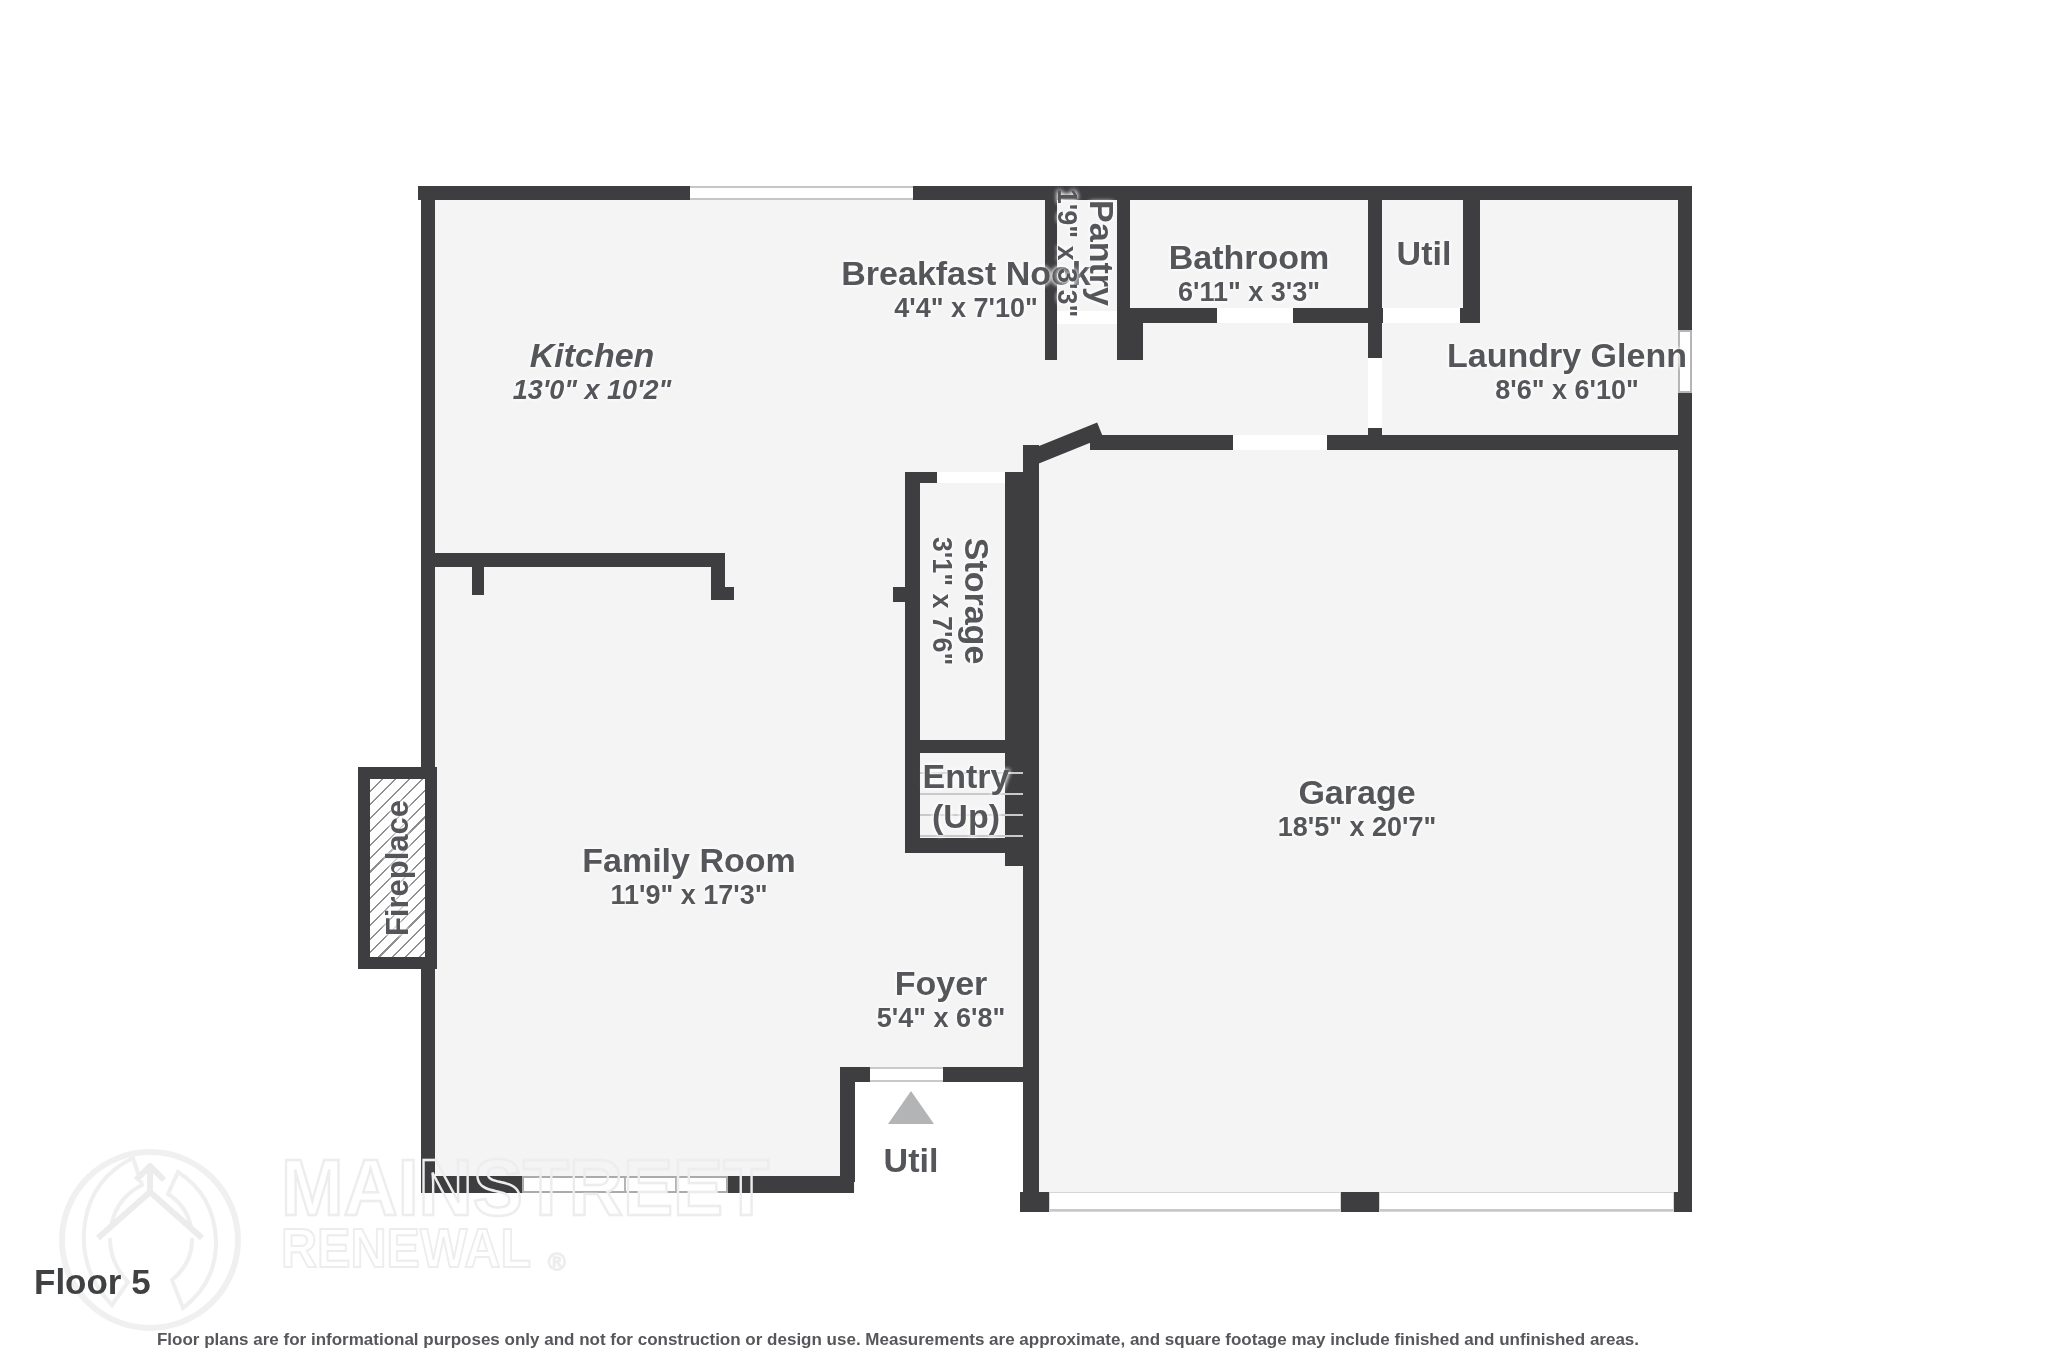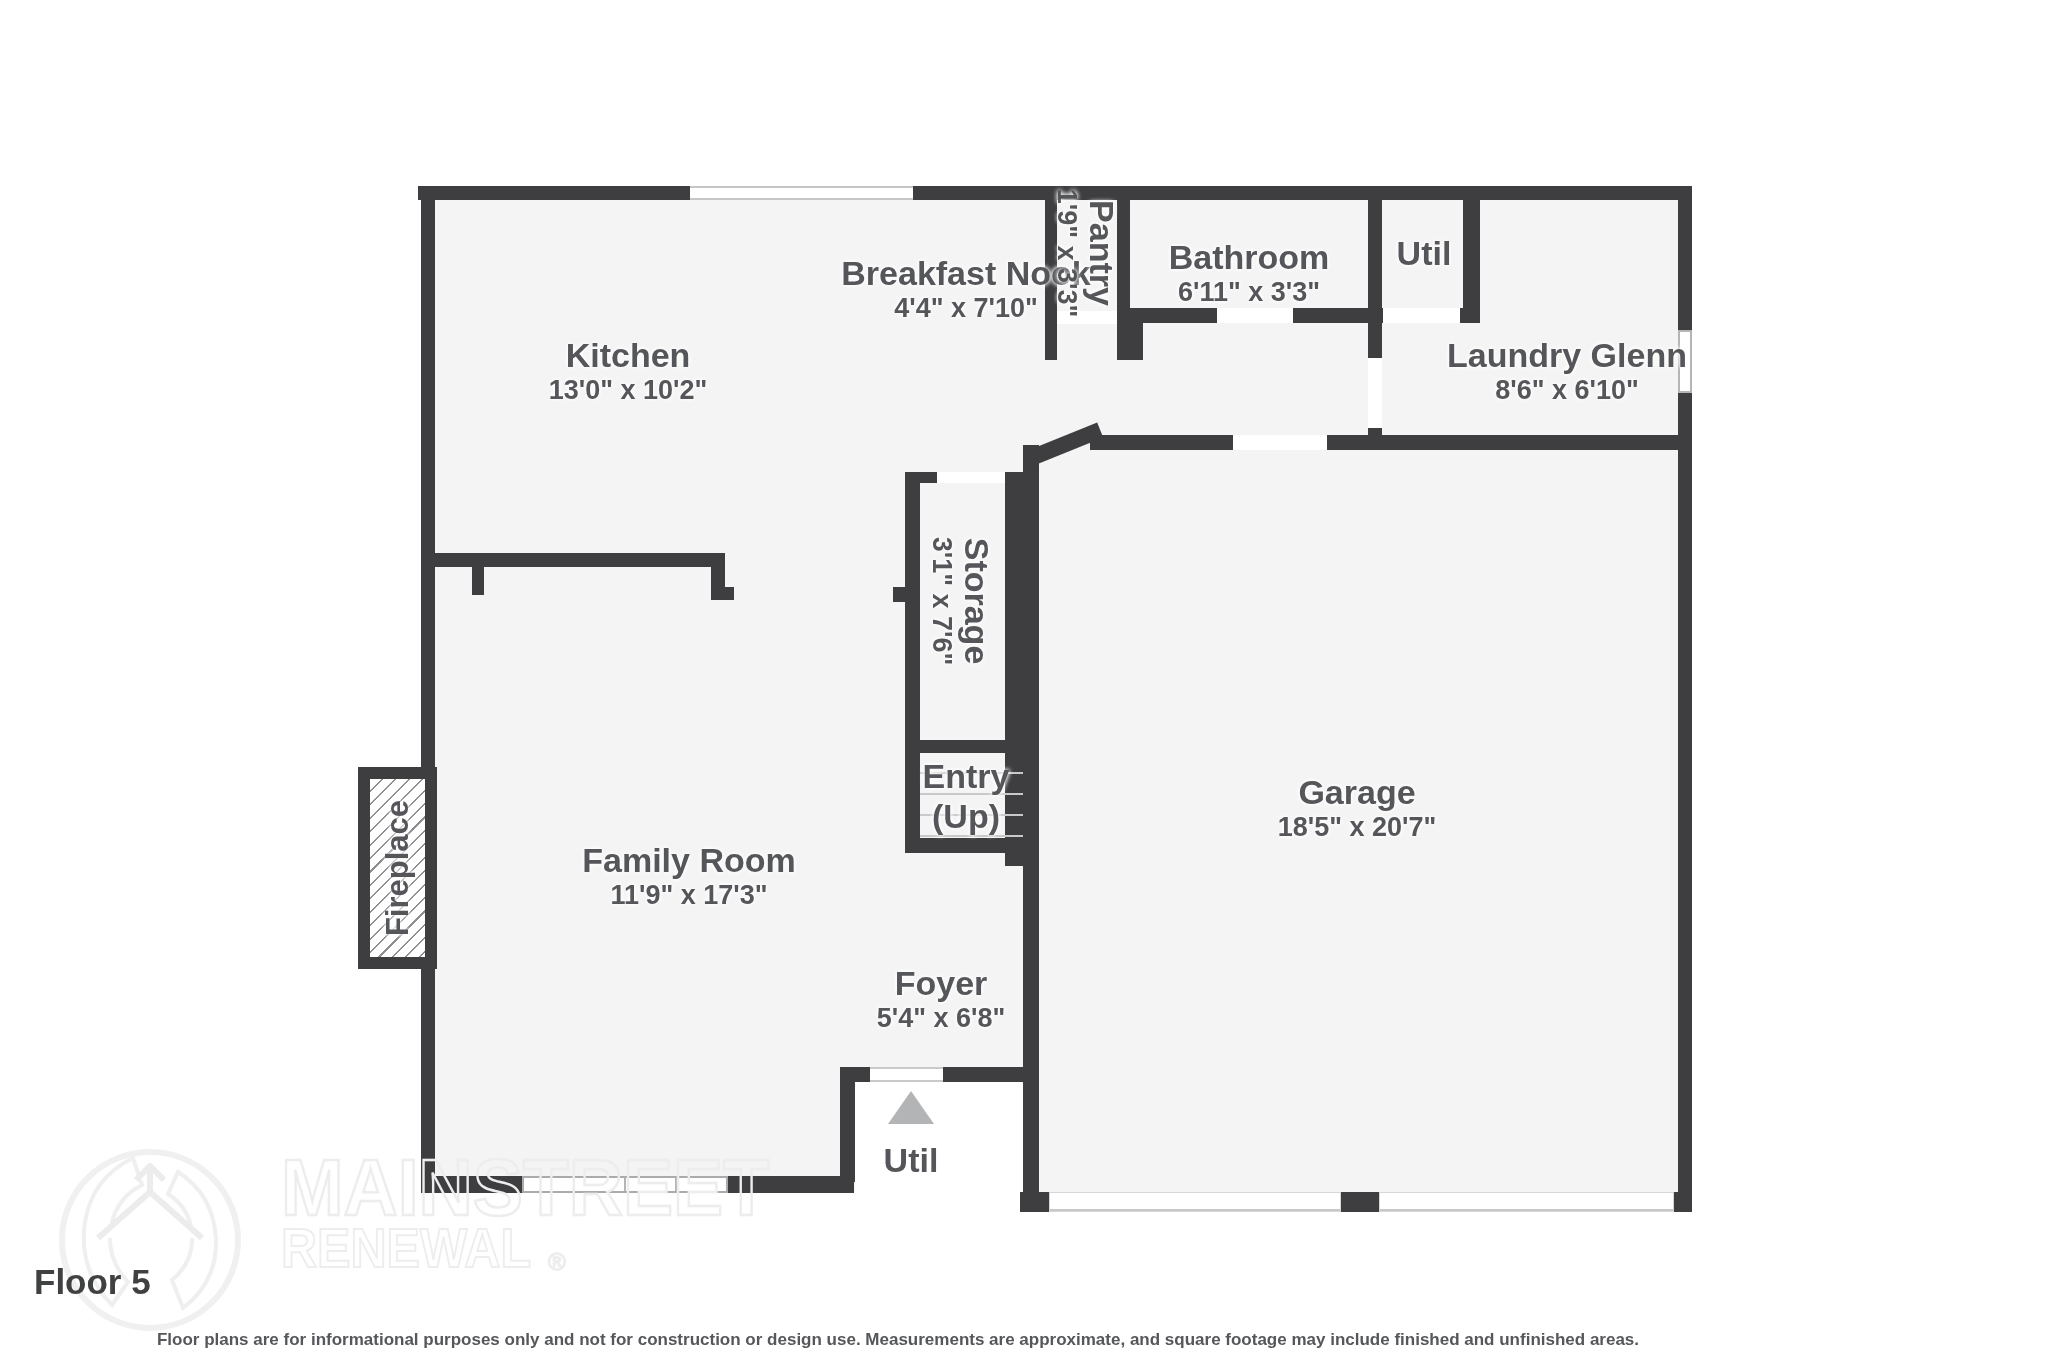--- a/index.html
+++ b/index.html
@@ -102,21 +102,21 @@
     <div class="op edoor" style="left:870px;top:1067px;width:73px;height:15px;"></div>
     <div class="op fwin" style="left:522px;top:1176px;width:206px;height:17px;"></div>
     <div class="op gdoor" style="left:1049px;top:1192px;width:292px;height:20px;"></div>
     <div class="op gdoor" style="left:1379px;top:1192px;width:295px;height:20px;"></div>
 
     <div id="stair-treads"></div>
     <div id="fireplace-frame"></div>
     <div id="fireplace-inner"></div>
     <div id="entry-triangle"></div>
 
-    <div class="lbl" style="left:628px;top:371px;">
+    <div class="lbl" style="left:592px;top:371px;font-style:italic;">
       <div class="rn">Kitchen</div>
       <div class="rd">13'0" x 10'2"</div>
     </div>
     <div class="lbl" style="left:966px;top:289px;">
       <div class="rn wrapname">Breakfast Nook</div>
       <div class="rd">4'4" x 7'10"</div>
     </div>
     <div class="lbl rot90" style="left:1086px;top:253px;">
       <div class="rn">Pantry</div>
       <div class="rd">1'9" x 3'3"</div>

